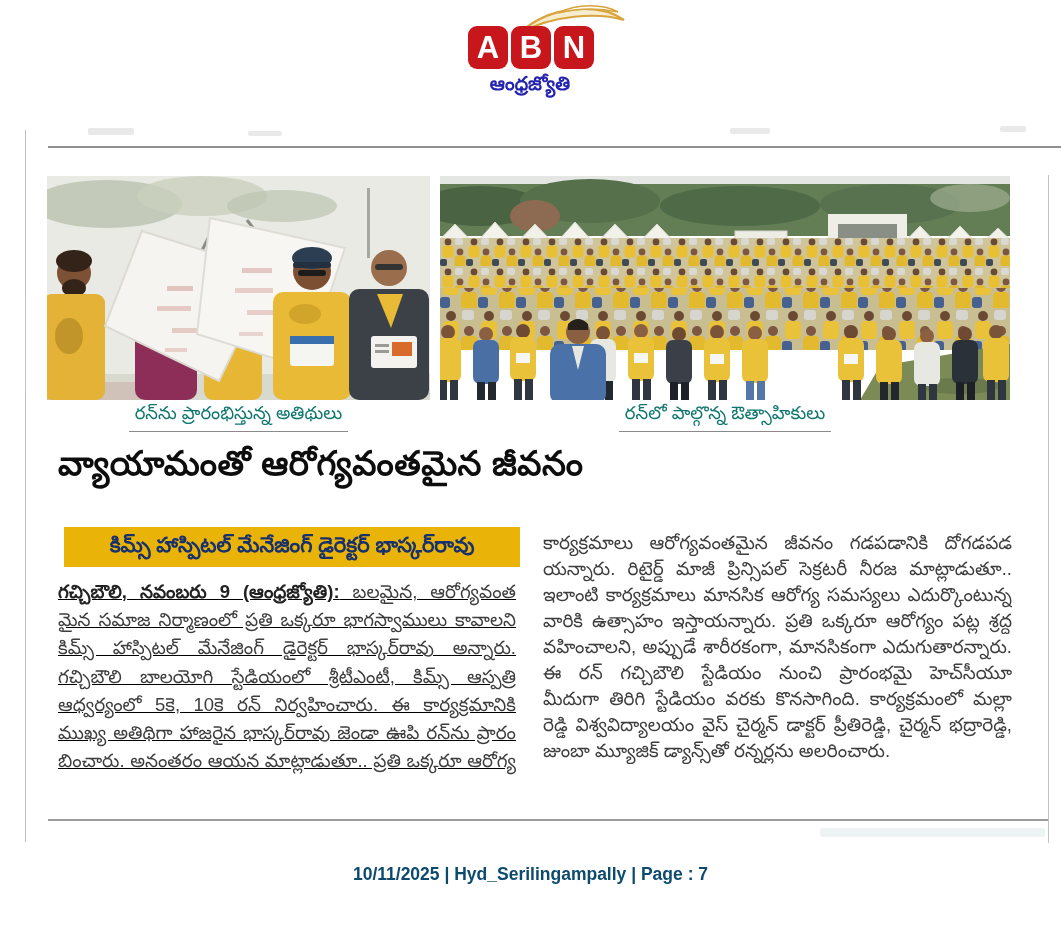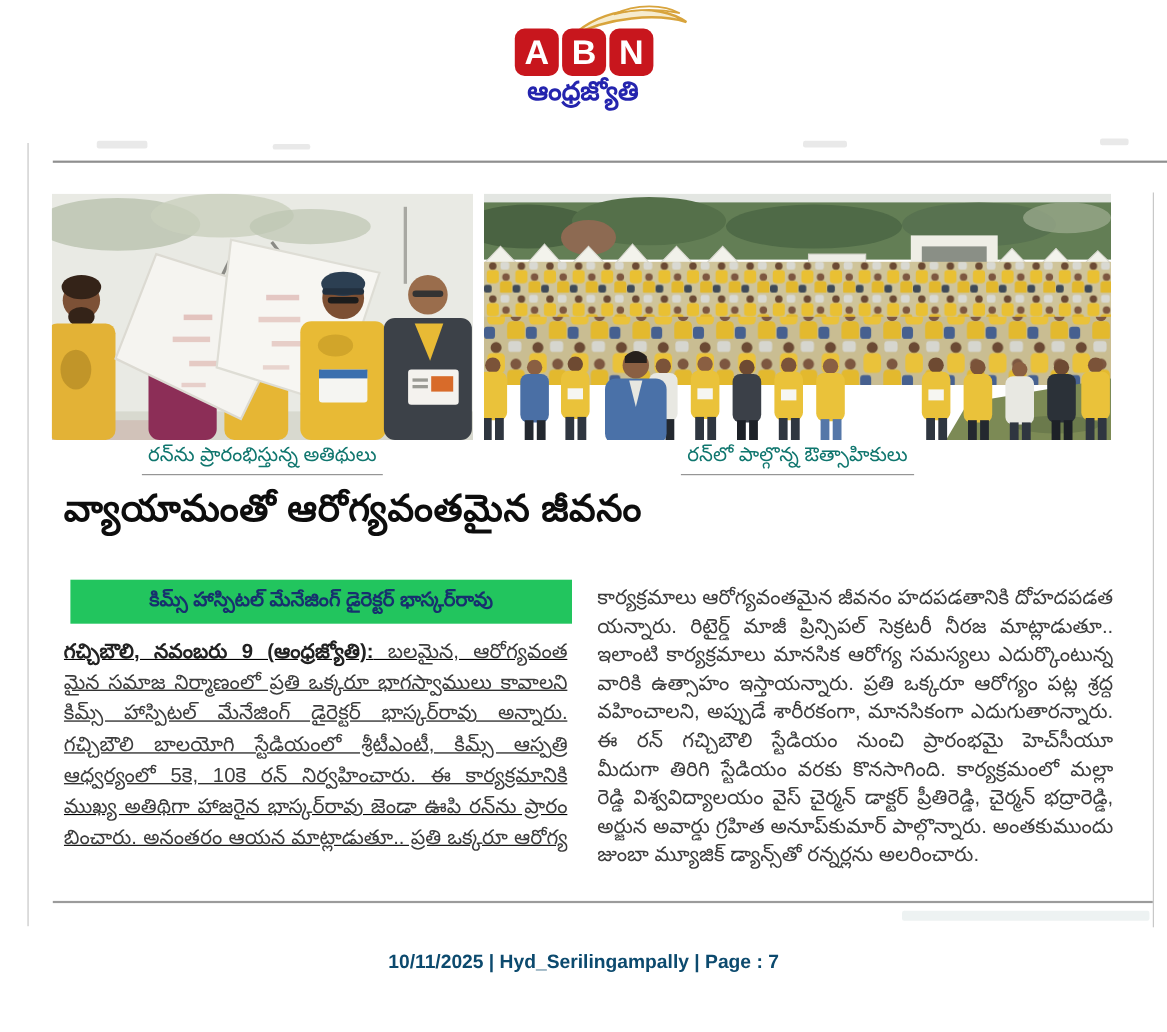--- a/index.html
+++ b/index.html
@@ -12,21 +12,21 @@
   
   .abn-row { left:468px; top:26px; display:flex; gap:3px; }
   .abn-box {
     width:40px; height:43px; background:#c8161d; border-radius:9px;
     color:#ffffff; font-weight:bold; font-size:31px;
     display:flex; align-items:center; justify-content:center;
   }
   .crescent { left:518px; top:1px; }
   .paper-name {
     left:390px; top:67px; width:280px; text-align:center;
-    color:#2424ae; font-weight:bold; font-size:24px; line-height:34px;
+    color:#2424ae; font-weight:bold; font-size:19px; line-height:34px;
     white-space:nowrap; overflow:hidden;
   }
 
   
   .top-line    { left:48px;  top:146px; width:1013px; height:2px; background:#8f8f8f; }
   .bottom-line { left:48px;  top:819px; width:1000px; height:2px; background:#9b9b9b; }
   .left-vline  { left:25px;  top:130px; width:1px; height:712px; background:#c2c2c2; }
   .right-vline { left:1048px;top:175px; width:1px; height:668px; background:#c2c2c2; }
   .residue { background:#e4e4e4; border-radius:2px; opacity:.8; }
 
@@ -41,22 +41,22 @@
     padding:0 6px 3px; display:inline-block; max-width:100%; overflow:hidden;
   }
 
   
   .headline {
     left:58px; top:444px; width:952px; height:66px;
     font-size:34px; font-weight:800; color:#0d0d0d;
     white-space:nowrap; overflow:hidden; letter-spacing:0.5px;
   }
   .subhead {
-    left:64px; top:527px; width:456px; height:40px; background:#22c55e;
-    color:#17306e; font-weight:bold; font-size:18px;
+    left:64px; top:527px; width:456px; height:40px; background:#eab308;
+    color:#17306e; font-weight:bold; font-size:21px;
     display:flex; align-items:center; justify-content:center; overflow:hidden;
   }
   .col { overflow:hidden; }
   .col-left  { left:58px;  top:578px; width:458px;text-decoration:underline; }
   .col-right { left:543px; top:530px; width:469px; }
   .bodyline {
     font-size:18.5px; color:#3d3d3d;
     text-align:justify; text-align-last:justify; overflow:hidden;
   }
   .col-left  .bodyline { line-height:28.2px; height:28.2px; }
@@ -339,29 +339,28 @@
         <div class="bodyline">మైన సమాజ నిర్మాణంలో ప్రతి ఒక్కరూ భాగస్వాములు కావాలని</div>
         <div class="bodyline">కిమ్స్ హాస్పిటల్ మేనేజింగ్ డైరెక్టర్ భాస్కర్‌రావు అన్నారు. ఆదివారం</div>
         <div class="bodyline">గచ్చిబౌలి బాలయోగి స్టేడియంలో శ్రీటీఎంటీ, కిమ్స్ ఆస్పత్రి సంయుక్త</div>
         <div class="bodyline">ఆధ్వర్యంలో 5కె, 10కె రన్ నిర్వహించారు. ఈ కార్యక్రమానికి ఆయన</div>
         <div class="bodyline">ముఖ్య అతిథిగా హాజరైన భాస్కర్‌రావు జెండా ఊపి రన్‌ను ప్రారం</div>
         <div class="bodyline">బించారు. అనంతరం ఆయన మాట్లాడుతూ.. ప్రతి ఒక్కరూ ఆరోగ్య</div>
       </div>
   </div>
   <div class="abs col col-right">
     <div>
-        <div class="bodyline">కార్యక్రమాలు ఆరోగ్యవంతమైన జీవనం హదపడతానికి దోహదపడత</div>
+        <div class="bodyline">కార్యక్రమాలు ఆరోగ్యవంతమైన జీవనం గడపడానికి దోగడపడ</div>
         <div class="bodyline">యన్నారు. రిటైర్డ్ మాజీ ప్రిన్సిపల్ సెక్రటరీ నీరజ మాట్లాడుతూ..</div>
         <div class="bodyline">ఇలాంటి కార్యక్రమాలు మానసిక ఆరోగ్య సమస్యలు ఎదుర్కొంటున్న</div>
         <div class="bodyline">వారికి ఉత్సాహం ఇస్తాయన్నారు. ప్రతి ఒక్కరూ ఆరోగ్యం పట్ల శ్రద్ధ</div>
         <div class="bodyline">వహించాలని, అప్పుడే శారీరకంగా, మానసికంగా ఎదుగుతారన్నారు.</div>
         <div class="bodyline">ఈ రన్ గచ్చిబౌలి స్టేడియం నుంచి ప్రారంభమై హెచ్‌సీయూ</div>
         <div class="bodyline">మీదుగా తిరిగి స్టేడియం వరకు కొనసాగింది. కార్యక్రమంలో మల్లా</div>
         <div class="bodyline">రెడ్డి విశ్వవిద్యాలయం వైస్ చైర్మన్ డాక్టర్ ప్రీతిరెడ్డి, చైర్మన్ భద్రారెడ్డి,</div>
-        <div class="bodyline">అర్జున అవార్డు గ్రహిత అనూప్‌కుమార్ పాల్గొన్నారు. అంతకుముందు</div>
         <div class="bodyline">జుంబా మ్యూజిక్ డ్యాన్స్‌తో రన్నర్లను అలరించారు.</div>
       </div>
   </div>
 
   <div class="abs footer">
     <div>10/11/2025 | Hyd_Serilingampally | Page : 7</div>
   </div>
 
 </div>
 

